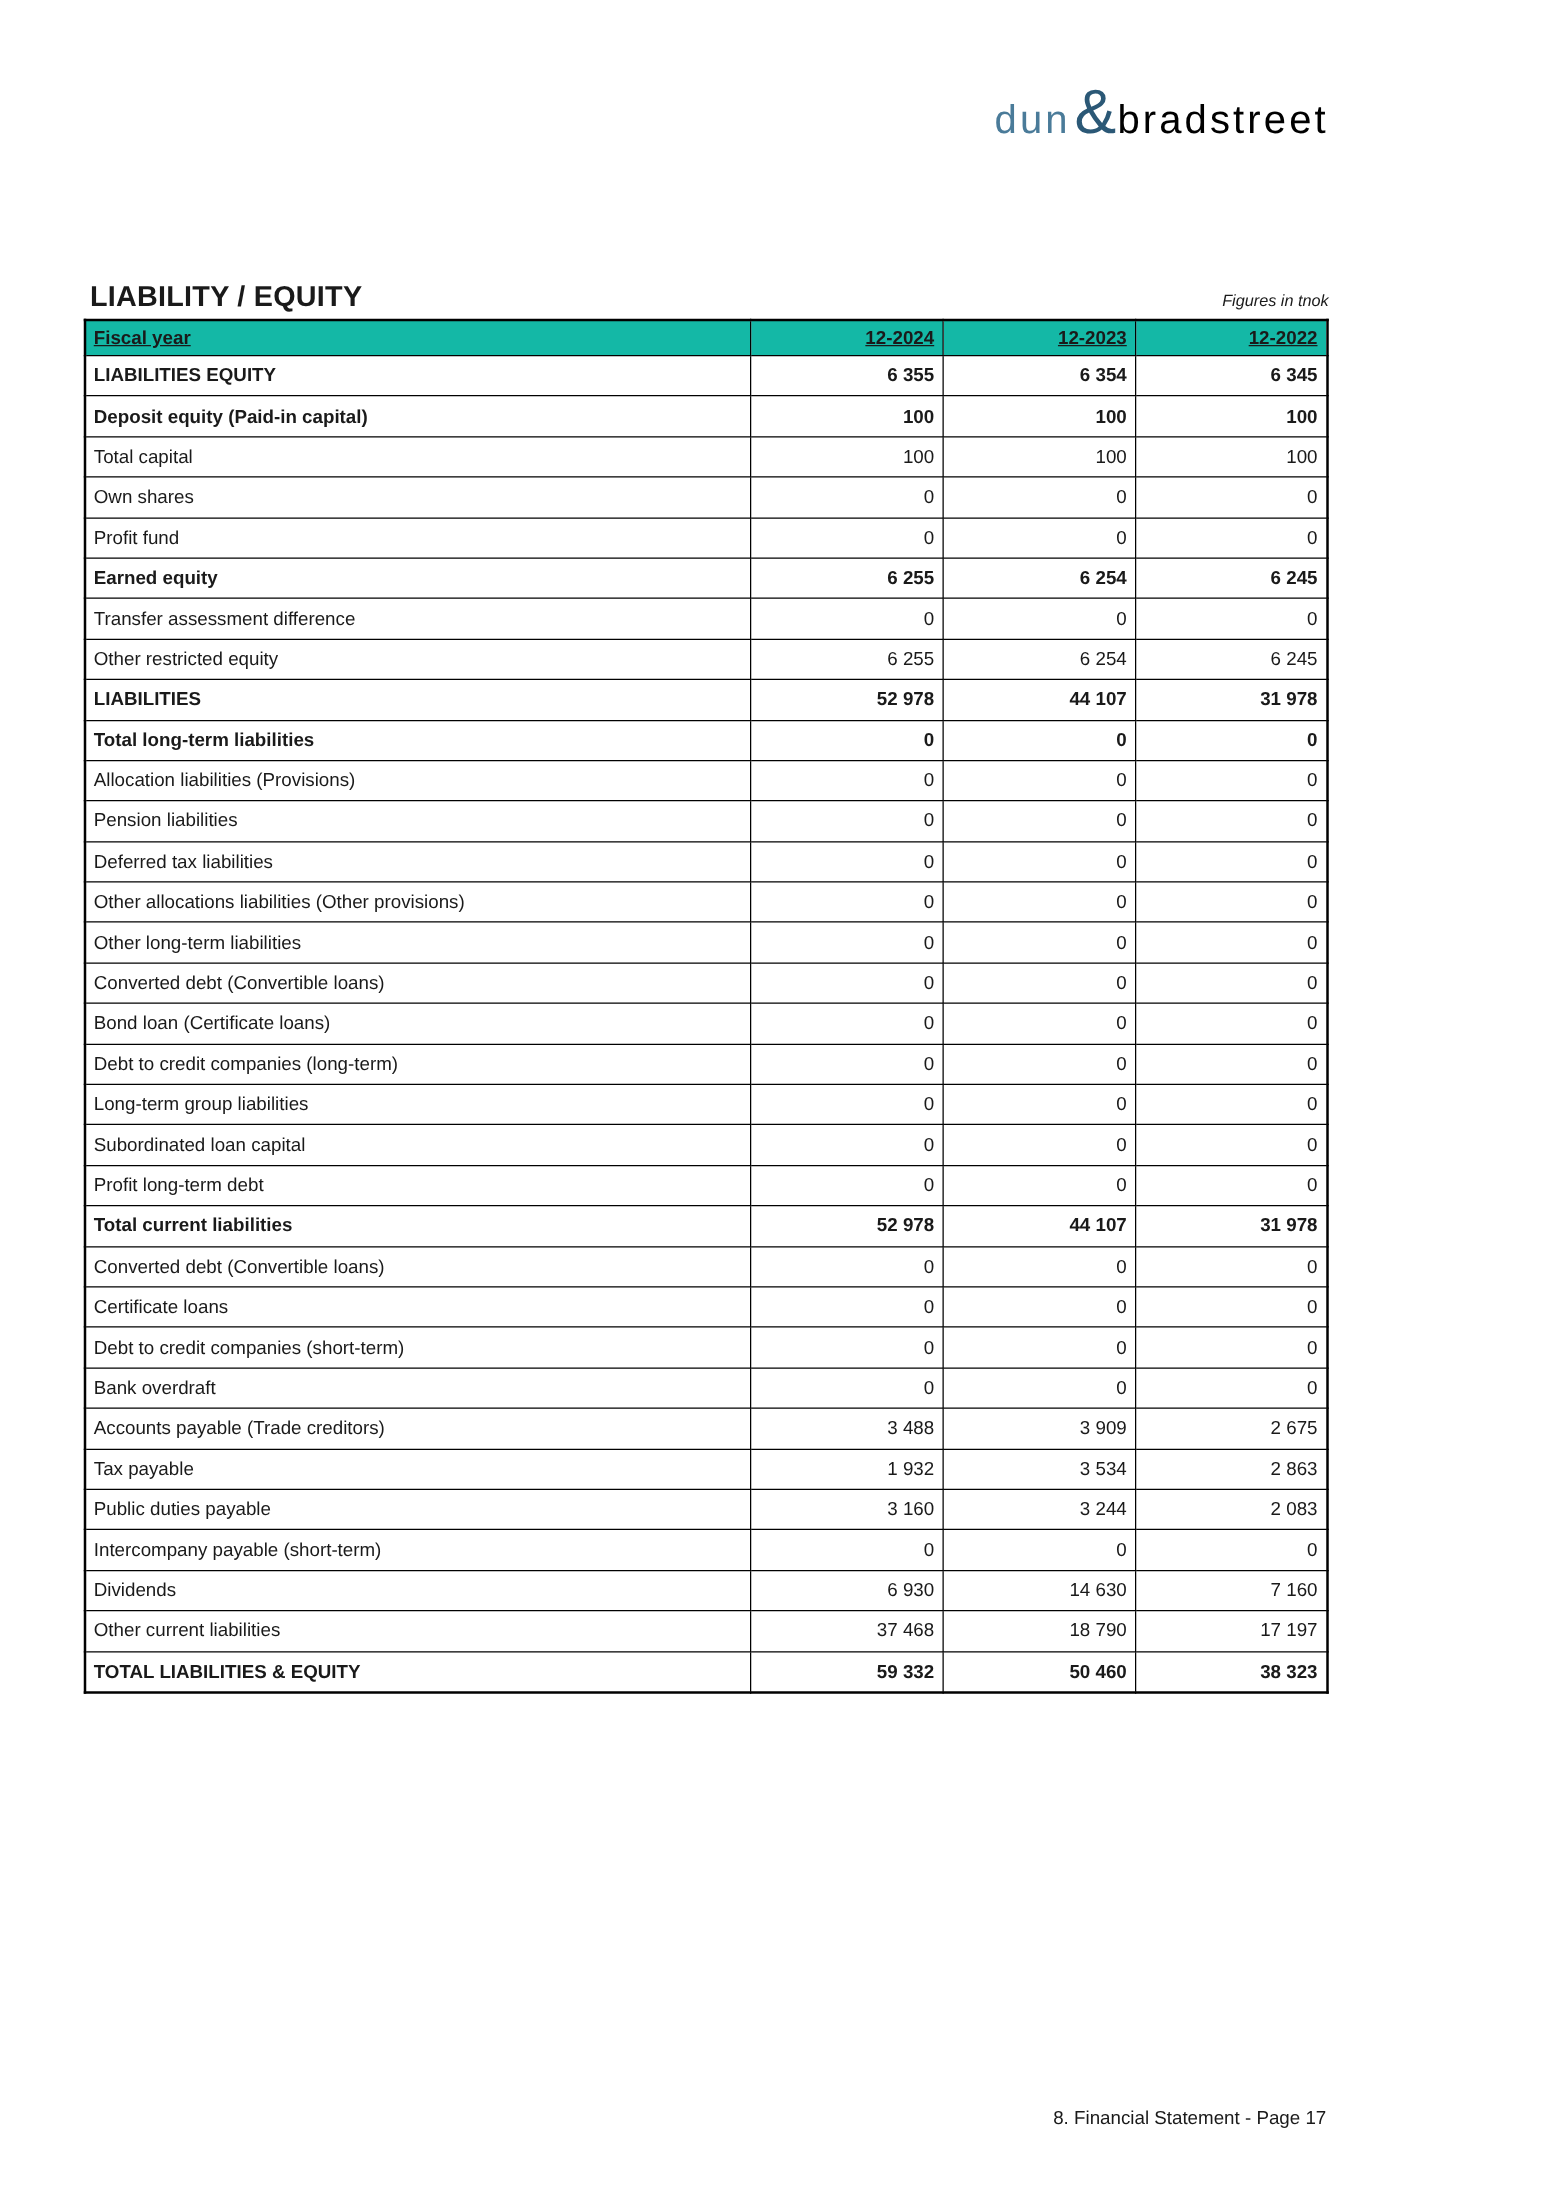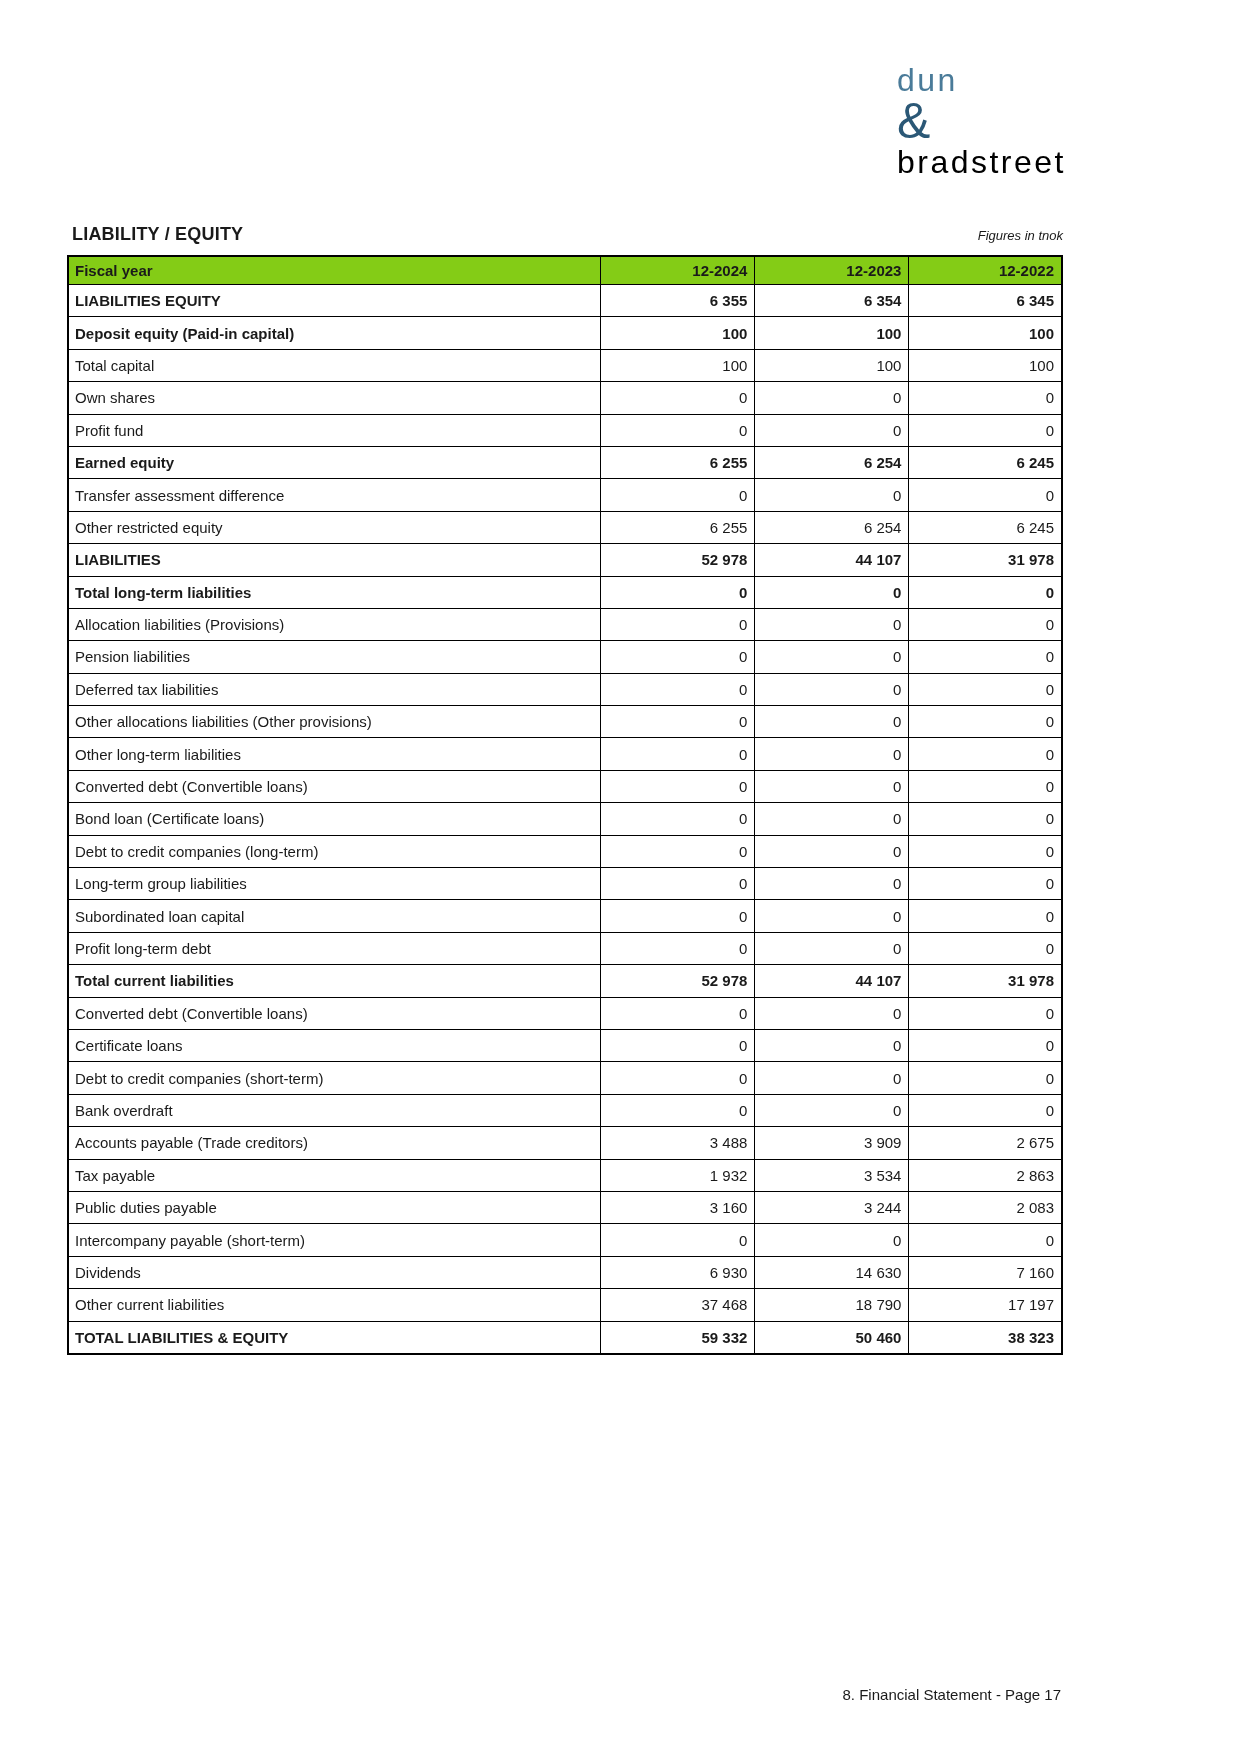--- a/index.html
+++ b/index.html
@@ -9,32 +9,31 @@
     font-family:"Liberation Sans", sans-serif;
     color:#1a1a1a;
     -webkit-font-smoothing:antialiased;
   }
 
   
   .logo {
     position:absolute; top:64px; right:178px;
     display:flex; align-items:baseline; line-height:1;
     user-select:none;
-    flex-direction:column;
   }
   .logo .lg-dun  { font-size:32px; letter-spacing:2.5px; }
   .logo .lg-amp  { font-size:50px; margin:0 1px 0 3px; letter-spacing:0; }
   .logo .lg-brad { font-size:32px; letter-spacing:2.5px; }
 
   
   .header-line {
     position:absolute; left:72px; right:178px; top:224px;
     display:flex; justify-content:space-between; align-items:baseline;
   }
-  .page-title { font-size:18px; font-weight:bold; letter-spacing:.2px; }
+  .page-title { font-size:23px; font-weight:bold; letter-spacing:.2px; }
   .unit-note  { font-size:13px;font-style:italic; }
 
   
   table.fin {
     position:absolute; left:67px; top:255px; width:996px;
     border-collapse:collapse; table-layout:fixed;
     font-size:15px; border:2px solid #000;
   }
   table.fin col.c-label { width:53.6%; }
   table.fin col.c-y1    { width:15.5%; }
@@ -42,23 +41,24 @@
   table.fin col.c-y3    { width:15.4%; }
 
   table.fin th, table.fin td {
     border:1px solid #000;
     padding:0 7px;
     overflow:hidden; white-space:nowrap;
     vertical-align:middle;
   }
   table.fin thead th {
     height:27px;
-    background:#84cc16;
+    background:#14b8a6;
     font-weight:bold;
     text-align:right;
+    text-decoration:underline;
   }
   table.fin thead th.first { text-align:left; padding-left:6px; }
   table.fin tbody td { height:31.4px; }
   table.fin td.lbl { text-align:left; padding-left:6px; }
   table.fin td.val { text-align:right; }
   table.fin tr.bold td { font-weight:bold; }
 
   
   .page-footer {
     position:absolute; right:180px; top:1686px;

